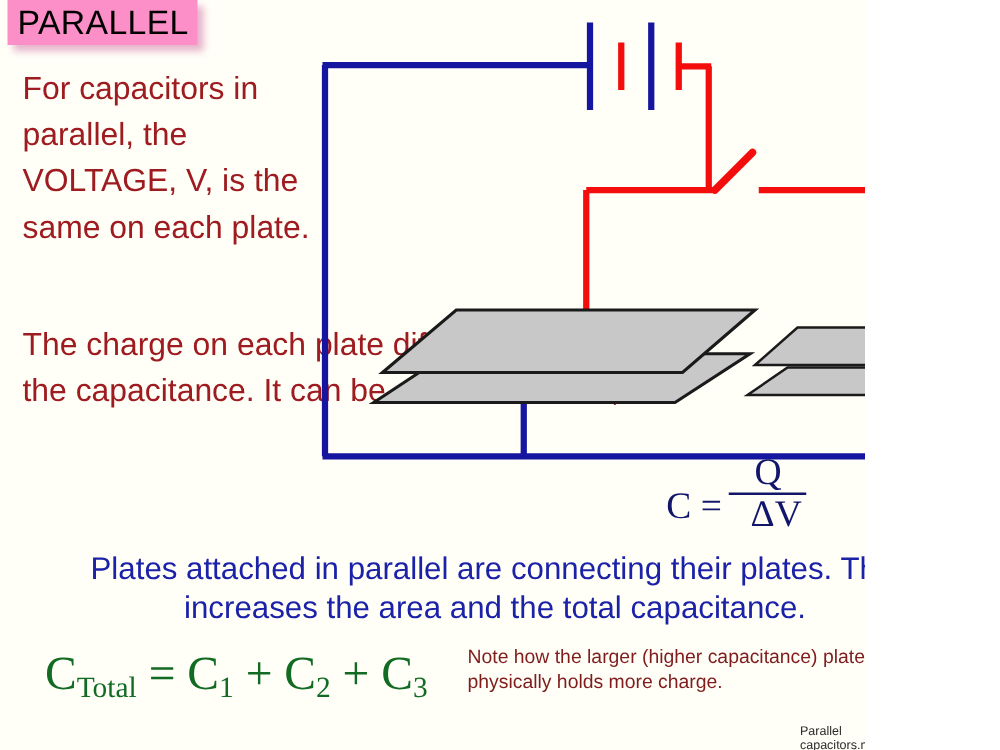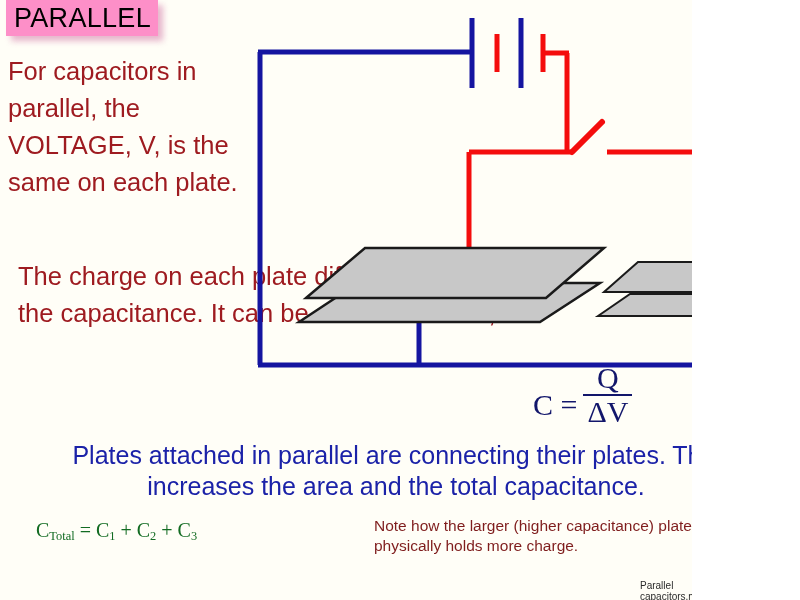--- a/index.html
+++ b/index.html
@@ -50,21 +50,21 @@
 
   
   .body-text {
     position: absolute;
     color: #9e1b20;
     font-size: 25.5px;
     line-height: 37px;
     font-family: "Liberation Sans", sans-serif;
     white-space: pre-line;
   }
-  #para-1 { left: 8px; top: 53px; width: 245px; }
+  #para-1 { left: 18px; top: 53px; width: 245px; }
   #para-2 { left: 18px; top: 258px; width: 520px; }
 
   
   #formula-cqv {
     position: absolute;
     left: 533px;
     top: 363px;
     color: #12166b;
     font-family: "Liberation Serif", serif;
     font-size: 30px;
@@ -73,21 +73,21 @@
   }
   #formula-cqv .lhs { padding-right: 6px; line-height: 1; position: relative; top: 10px; }
   #formula-cqv .frac {
     display: inline-flex;
     flex-direction: column;
     align-items: center;
     line-height: 1;
   }
   #formula-cqv .num { padding: 0 6px 1px 6px; }
   #formula-cqv .bar { width: 100%; height: 2px; background: #12166b; }
-  #formula-cqv .den { padding: 1px 4px 0 4px; }
+  #formula-cqv .den { padding: 1px 4px 0 4px; margin-left: 13px; }
 
   
   #blue-para {
     position: absolute;
     left: 26px;
     top: 440px;
     width: 740px;
     color: #1b22a8;
     font-size: 25px;
     line-height: 31px;
@@ -96,21 +96,21 @@
     text-align: center;
   }
 
   
   #formula-total {
     position: absolute;
     left: 36px;
     top: 520px;
     color: #126b22;
     font-family: "Liberation Serif", serif;
-    font-size: 20px;
+    font-size: 38px;
     line-height: 1;
     white-space: nowrap;
   }
   #formula-total sub {
     font-size: 0.62em;
     vertical-align: -0.28em;
   }
 
   
   #note-text {

